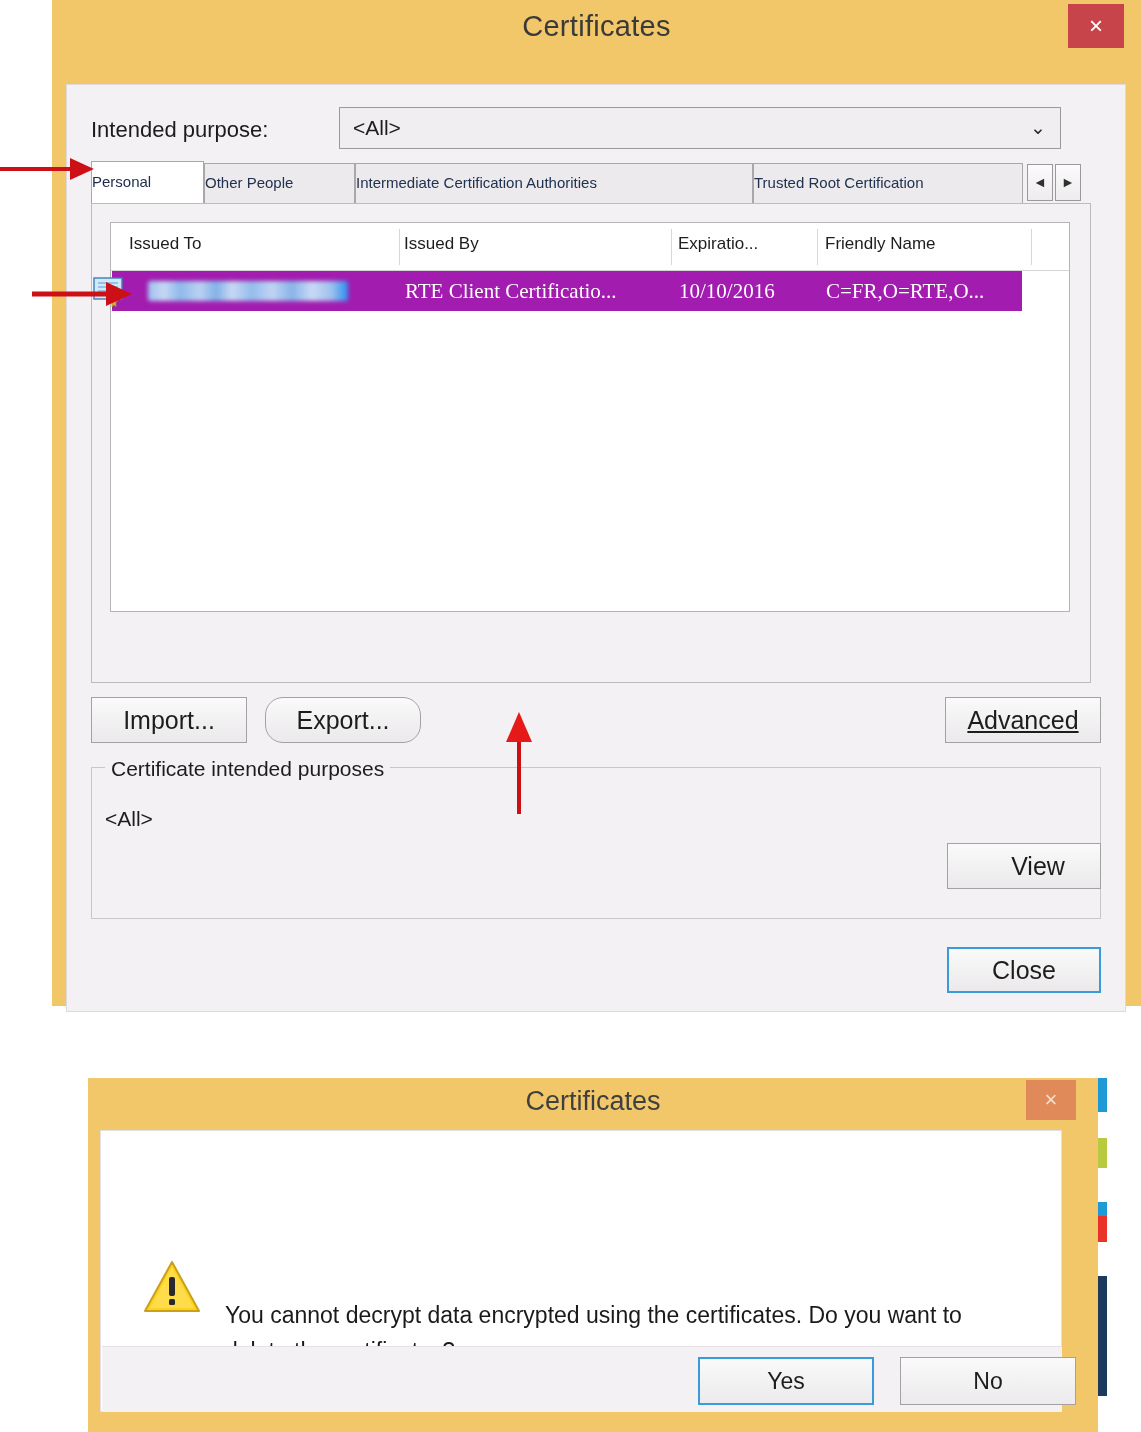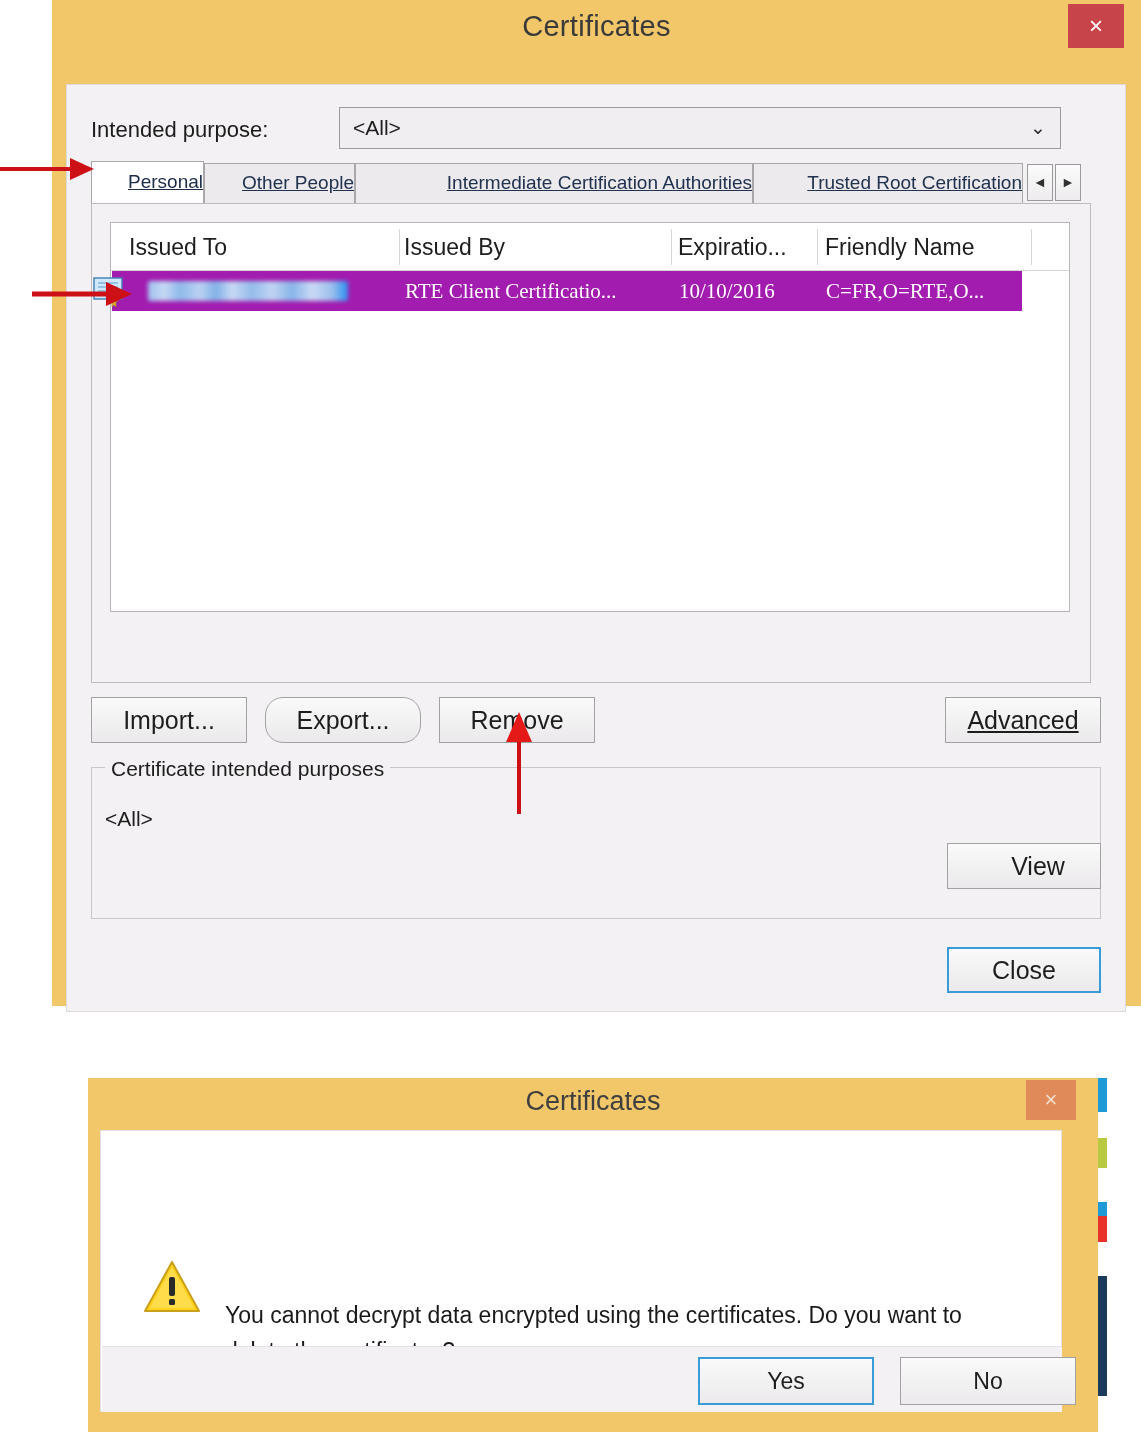--- a/index.html
+++ b/index.html
@@ -46,22 +46,22 @@
   #ip-combo .val{position:absolute;left:13px;top:8px;font-size:21px;color:#1d1d1d;}
   #ip-combo .caret{position:absolute;right:14px;top:8px;font-size:19px;color:#2a2a2a;}
 
   
   #tabstrip{
     position:absolute;left:24px;top:78px;width:1000px;height:40px;
   }
   .tab{
     position:absolute;top:0;height:40px;box-sizing:border-box;
     background:#eceaec;border:1px solid #a9a7a9;border-bottom:none;
-    font-size:19px;color:#20324f;line-height:38px;text-align:right;
-    cursor:pointer;white-space:nowrap;overflow:hidden;text-decoration:underline;
+    font-size:15px;color:#20324f;line-height:38px;text-align:left;
+    cursor:pointer;white-space:nowrap;overflow:hidden;
   }
   .tab.active{background:#ffffff;border-color:#a9a7a9;color:#1b2b49;height:42px;top:-2px;line-height:40px;}
   #tab-personal{left:0px;width:113px;}
   #tab-other{left:113px;width:151px;}
   #tab-inter{left:264px;width:398px;}
   #tab-trusted{left:662px;width:270px;}
   .tab-scroll{
     position:absolute;top:1px;width:26px;height:37px;box-sizing:border-box;
     background:linear-gradient(#fbfbfb,#eeecee);border:1px solid #9b999b;
     cursor:pointer;font-size:14px;line-height:35px;text-align:center;color:#303030;
@@ -76,21 +76,21 @@
   }
   #cert-list{
     position:absolute;left:18px;top:18px;width:960px;height:390px;
     background:#ffffff;border:1px solid #b6b4b6;box-sizing:border-box;
   }
   #list-header{
     position:absolute;left:0;top:0;width:958px;height:48px;
     background:#ffffff;border-bottom:1px solid #d6d4d6;box-sizing:border-box;
   }
   .col-head{
-    position:absolute;top:11px;font-size:23px;color:#1d1d1d;white-space:nowrap;text-align:right;
+    position:absolute;top:11px;font-size:17px;color:#1d1d1d;white-space:nowrap;text-align:right;
   }
   .col-sep{position:absolute;top:6px;width:1px;height:36px;background:#d9d7d9;}
   #row-0{
     position:absolute;left:1px;top:48px;width:910px;height:40px;
     background:#a21caf;
     font-family:Liberation Serif, serif;
   }
   .cell{position:absolute;top:8px;font-size:21px;color:#ffffff;white-space:nowrap;}
   #cert-icon{
     position:absolute;left:-20px;top:3px;width:34px;height:34px;
@@ -235,21 +235,20 @@
           <div class="cell" style="left:293px;">RTE Client Certificatio...</div>
           <div class="cell" style="left:567px;">10/10/2016</div>
           <div class="cell" style="left:714px;">C=FR,O=RTE,O...</div>
         </div>
 
       </div>
     </div>
 
     <div class="winbtn" id="btn-import">Import...</div>
     <div class="winbtn" id="btn-export">Export...</div>
-    <div class="winbtn" id="btn-remove">Remove</div>
     <div class="winbtn" id="btn-advanced">Advanced</div>
 
     <div id="purpose-group"></div>
     <div id="purpose-legend">Certificate intended purposes</div>
     <div id="purpose-value">&lt;All&gt;</div>
     <div class="winbtn" id="btn-view">View</div>
 
     <div class="winbtn" id="btn-close">Close</div>
   </div>
 </div>

